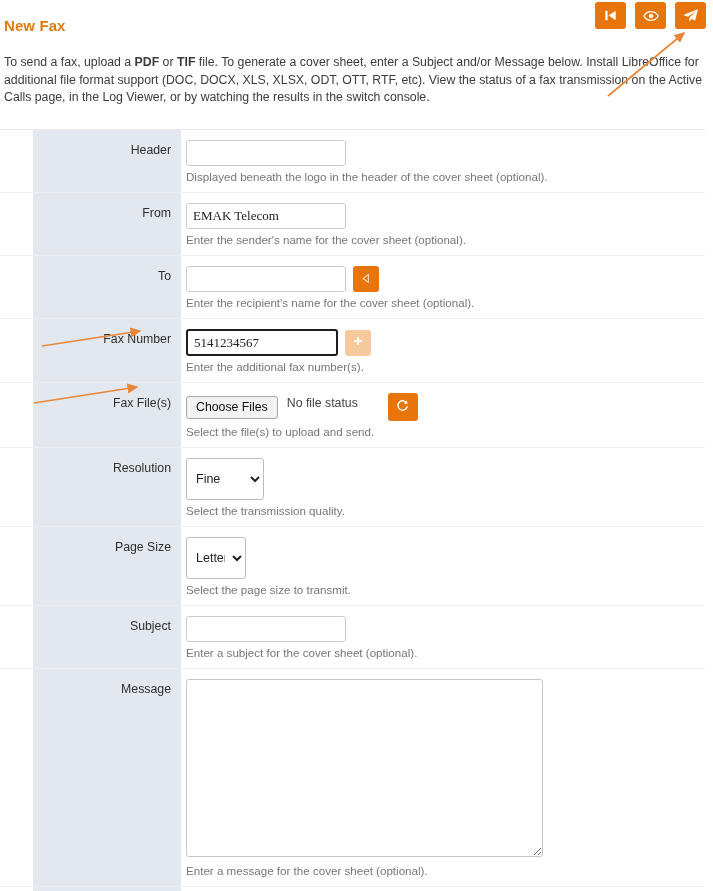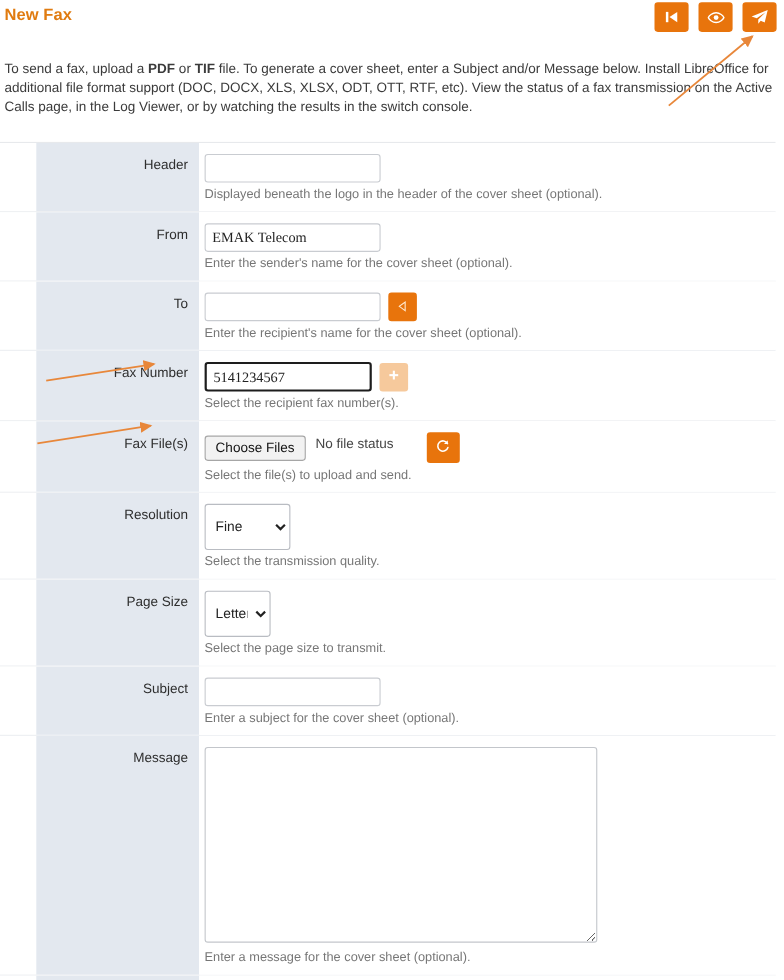--- a/index.html
+++ b/index.html
@@ -19,21 +19,21 @@
 
   
   .page-header {
     position: relative;
     height: 36px;
     padding: 0 8px 0 4px;
   }
   .page-title {
     position: absolute;
     left: 4px;
-    top: 5px;
+    top: 17px;
     font-size: 15px;
     font-weight: bold;
     color: #e07b10;
     letter-spacing: .1px;
   }
   .header-buttons {
     position: absolute;
     right: 7px;
     top: 2px;
     display: flex;
@@ -283,21 +283,21 @@
         <input type="text" class="focused" value="5141234567" style="">
         <button class="sq-btn disabled">
           <span>
             <svg width="12" height="12" viewBox="0 0 12 12" fill="#ffffff">
               <rect x="5.1" y="2" width="1.9" height="8"></rect>
               <rect x="2" y="5.1" width="8" height="1.9"></rect>
             </svg>
           </span>
         </button>
       </div>
-      <div class="help">Select the recipient fax number(s).</div>
+      <div class="help">Enter the additional fax number(s).</div>
     </div>
   </div>
 
   <div class="row">
     <div class="label-cell">Fax File(s)</div>
     <div class="field-cell">
       <div class="field-line">
         <div class="file-wrap">
           <button class="choose-btn">Choose Files</button>
           <span class="file-name">No file status</span>

